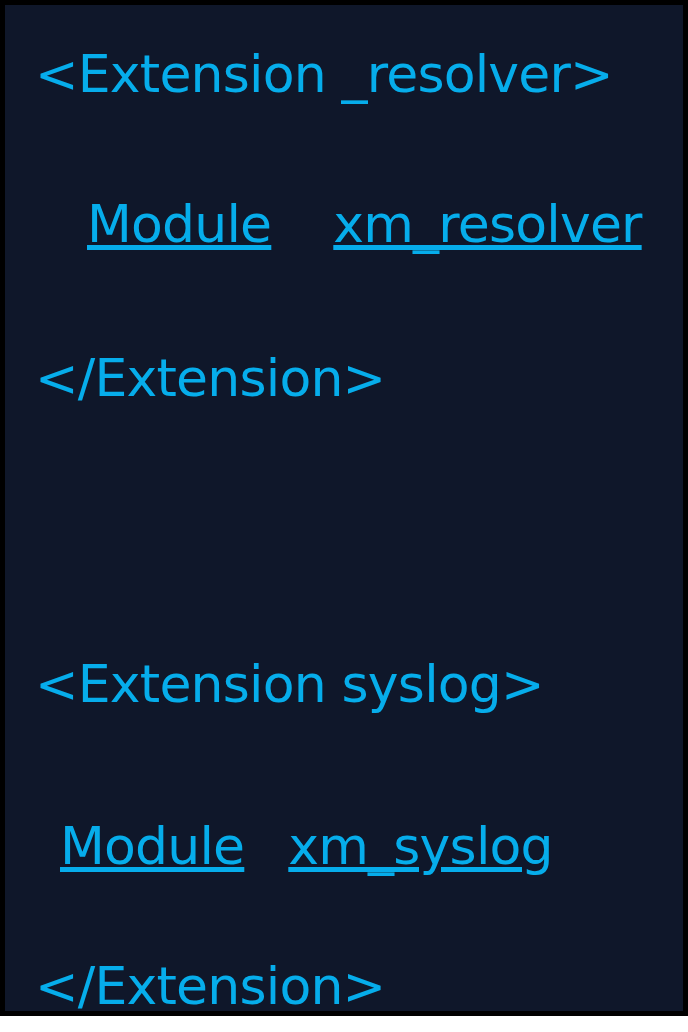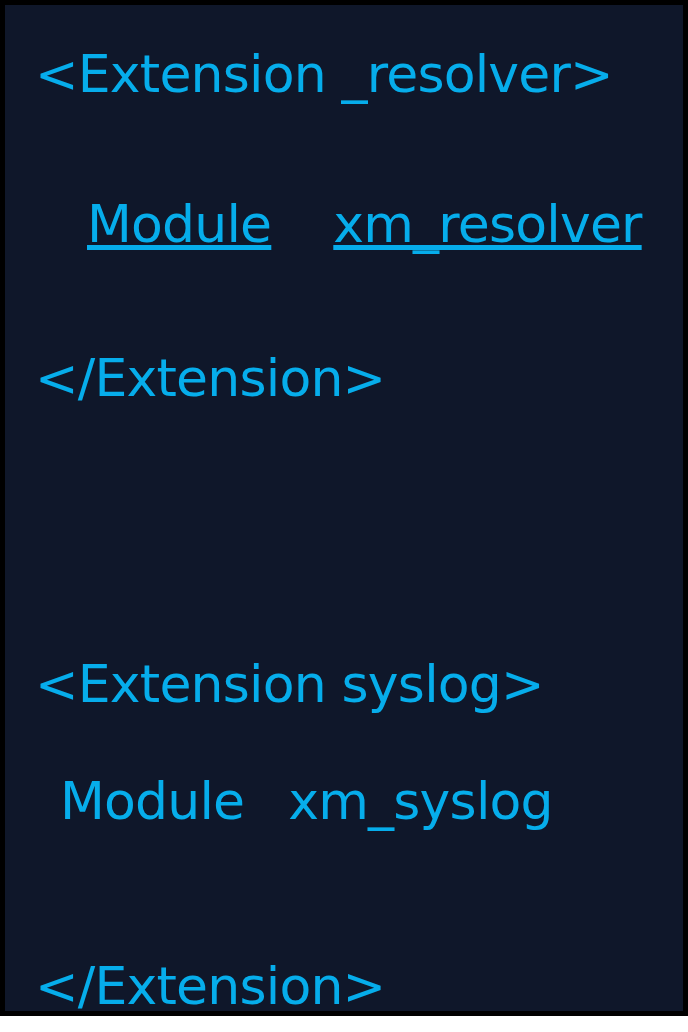--- a/index.html
+++ b/index.html
@@ -41,21 +41,21 @@
     font-weight: 400;
     letter-spacing: -0.8px;
     color: #06ADEB;
   }
 
   
   .ln-1 { left: 30px;  top: 30px;  }
   .ln-2 { left: 82px;  top: 180px; text-decoration: underline; }
   .ln-3 { left: 30px;  top: 334px; }
   .ln-4 { left: 30px;  top: 640px; }
-  .ln-5 { left: 55px;  top: 757px; }
+  .ln-5 { left: 55px;  top: 802px; text-decoration: underline; }
   .ln-6 { left: 30px;  top: 942px; }
 
   .directive-gap-wide { display: inline-block; width: 62px; }
   .directive-gap-narrow { display: inline-block; width: 44px; }
 </style>
 </head>
 <body>
 
 <div id="config-canvas">
 

